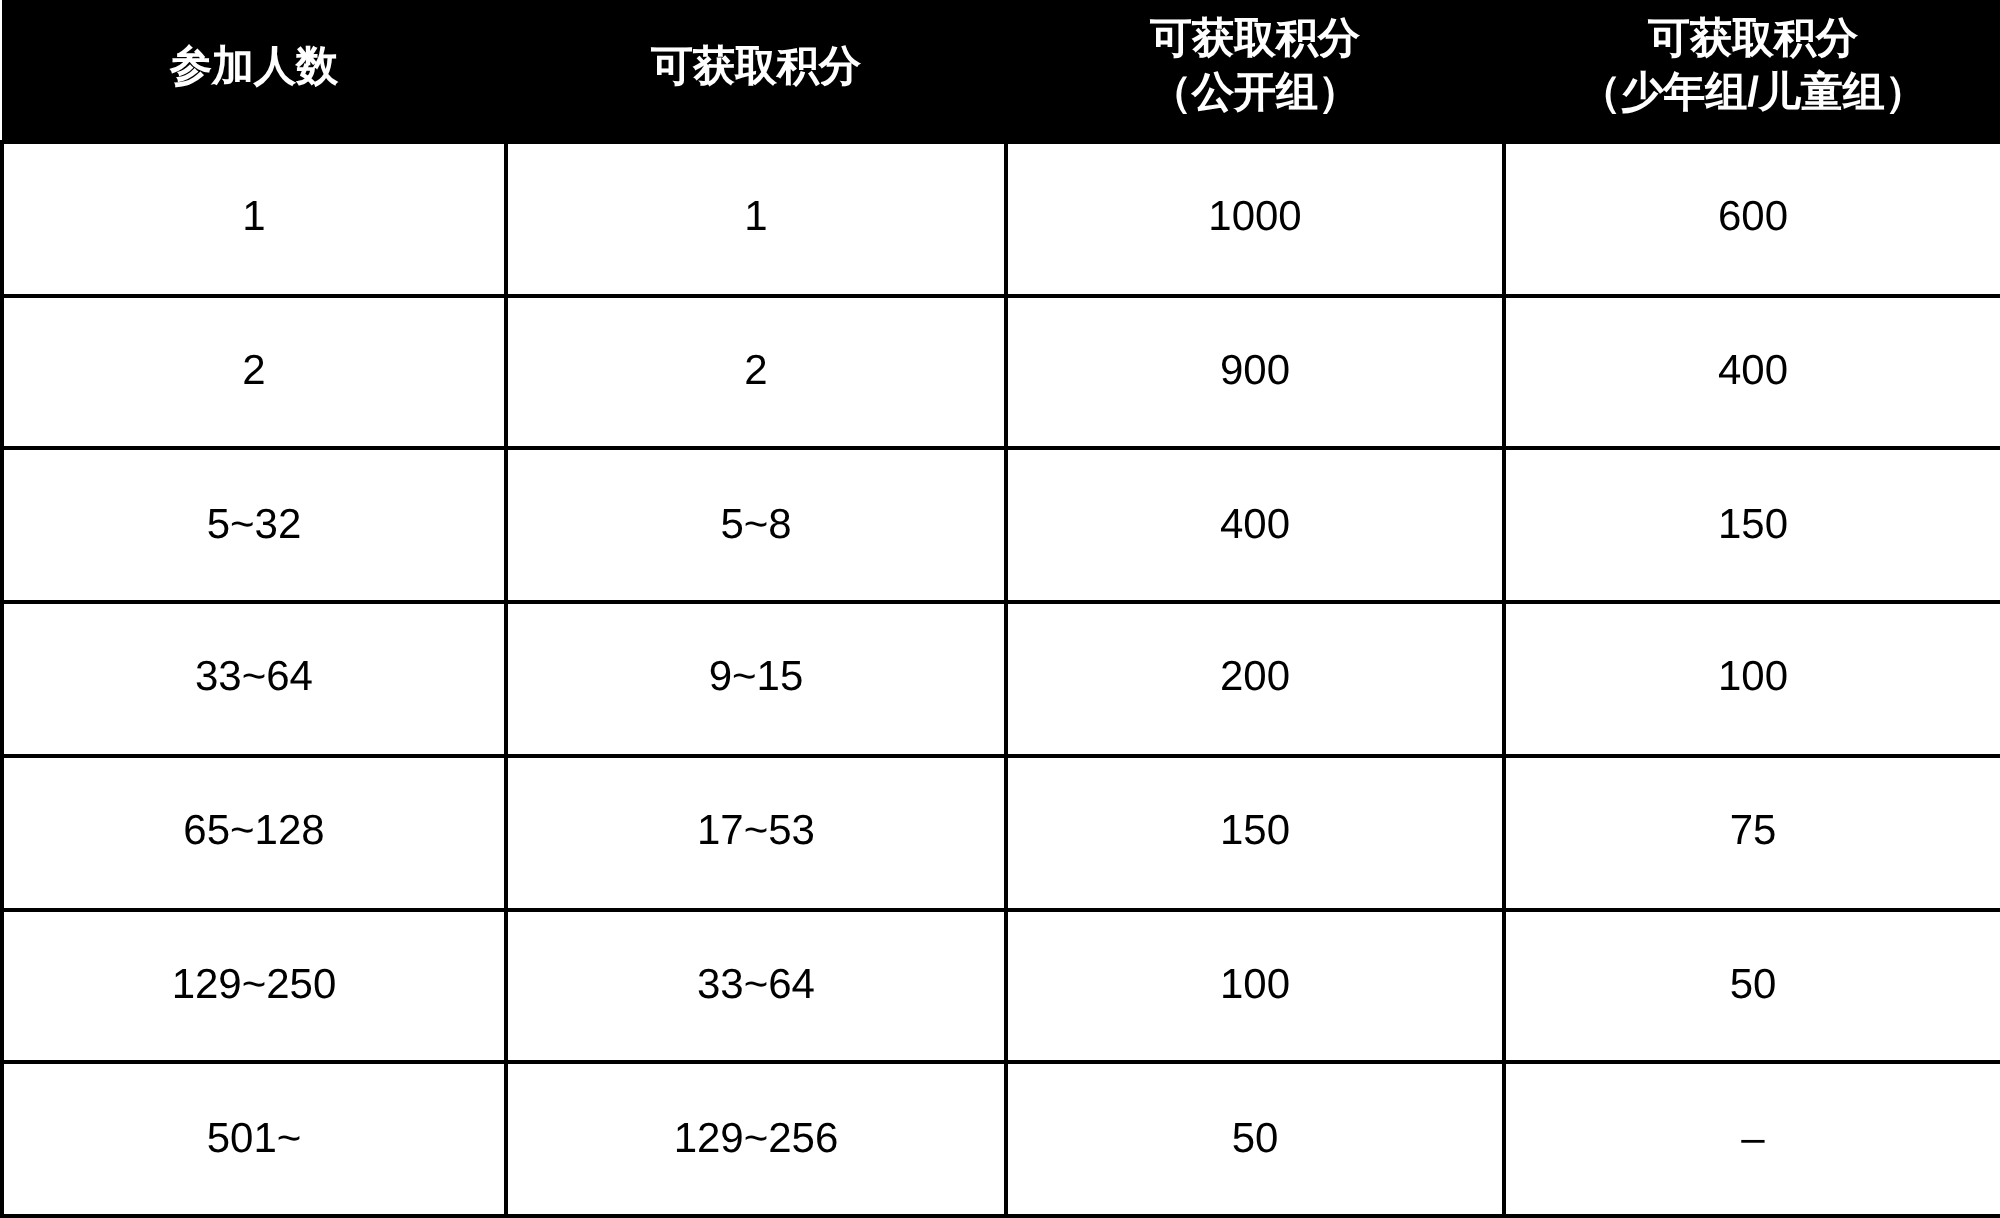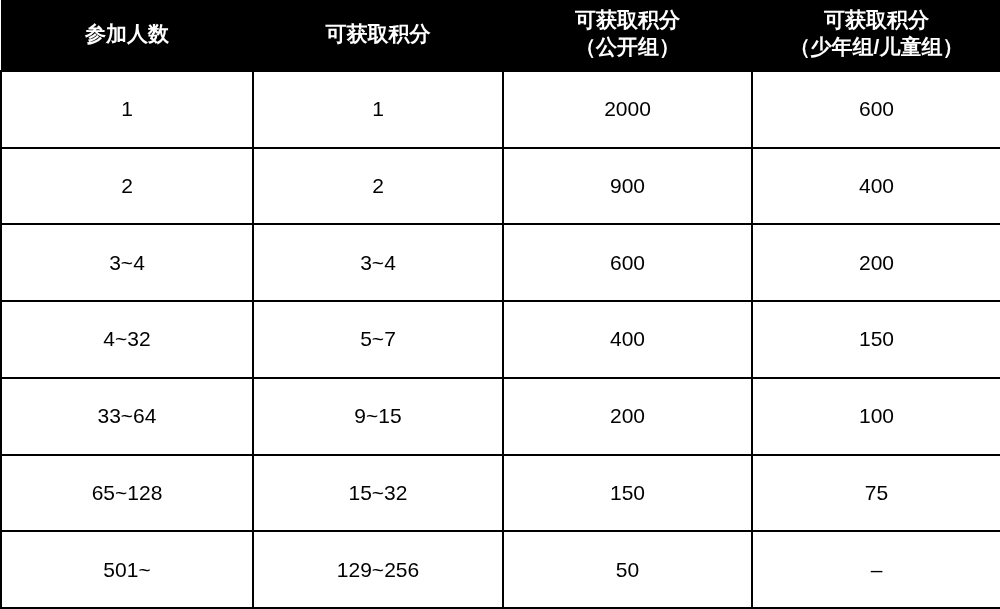--- a/index.html
+++ b/index.html
@@ -81,52 +81,52 @@
       <th>
         <span class="l1">可获取积分</span>
         <span class="l2">（少年组/儿童组）</span>
       </th>
     </tr>
   </thead>
   <tbody>
     <tr>
       <td>1</td>
       <td>1</td>
-      <td>2000</td>
+      <td>1000</td>
       <td>600</td>
     </tr>
     <tr>
       <td>2</td>
       <td>2</td>
       <td>900</td>
       <td>400</td>
     </tr>
     <tr>
-      <td>3~4</td>
-      <td>3~4</td>
-      <td>600</td>
-      <td>200</td>
-    </tr>
-    <tr>
-      <td>4~32</td>
-      <td>5~7</td>
+      <td>5~32</td>
+      <td>5~8</td>
       <td>400</td>
       <td>150</td>
     </tr>
     <tr>
       <td>33~64</td>
       <td>9~15</td>
       <td>200</td>
       <td>100</td>
     </tr>
     <tr>
       <td>65~128</td>
-      <td>15~32</td>
+      <td>17~53</td>
       <td>150</td>
       <td>75</td>
+    </tr>
+    <tr>
+      <td>129~250</td>
+      <td>33~64</td>
+      <td>100</td>
+      <td>50</td>
     </tr>
     <tr>
       <td>501~</td>
       <td>129~256</td>
       <td>50</td>
       <td>–</td>
     </tr>
   </tbody>
 </table>
 

